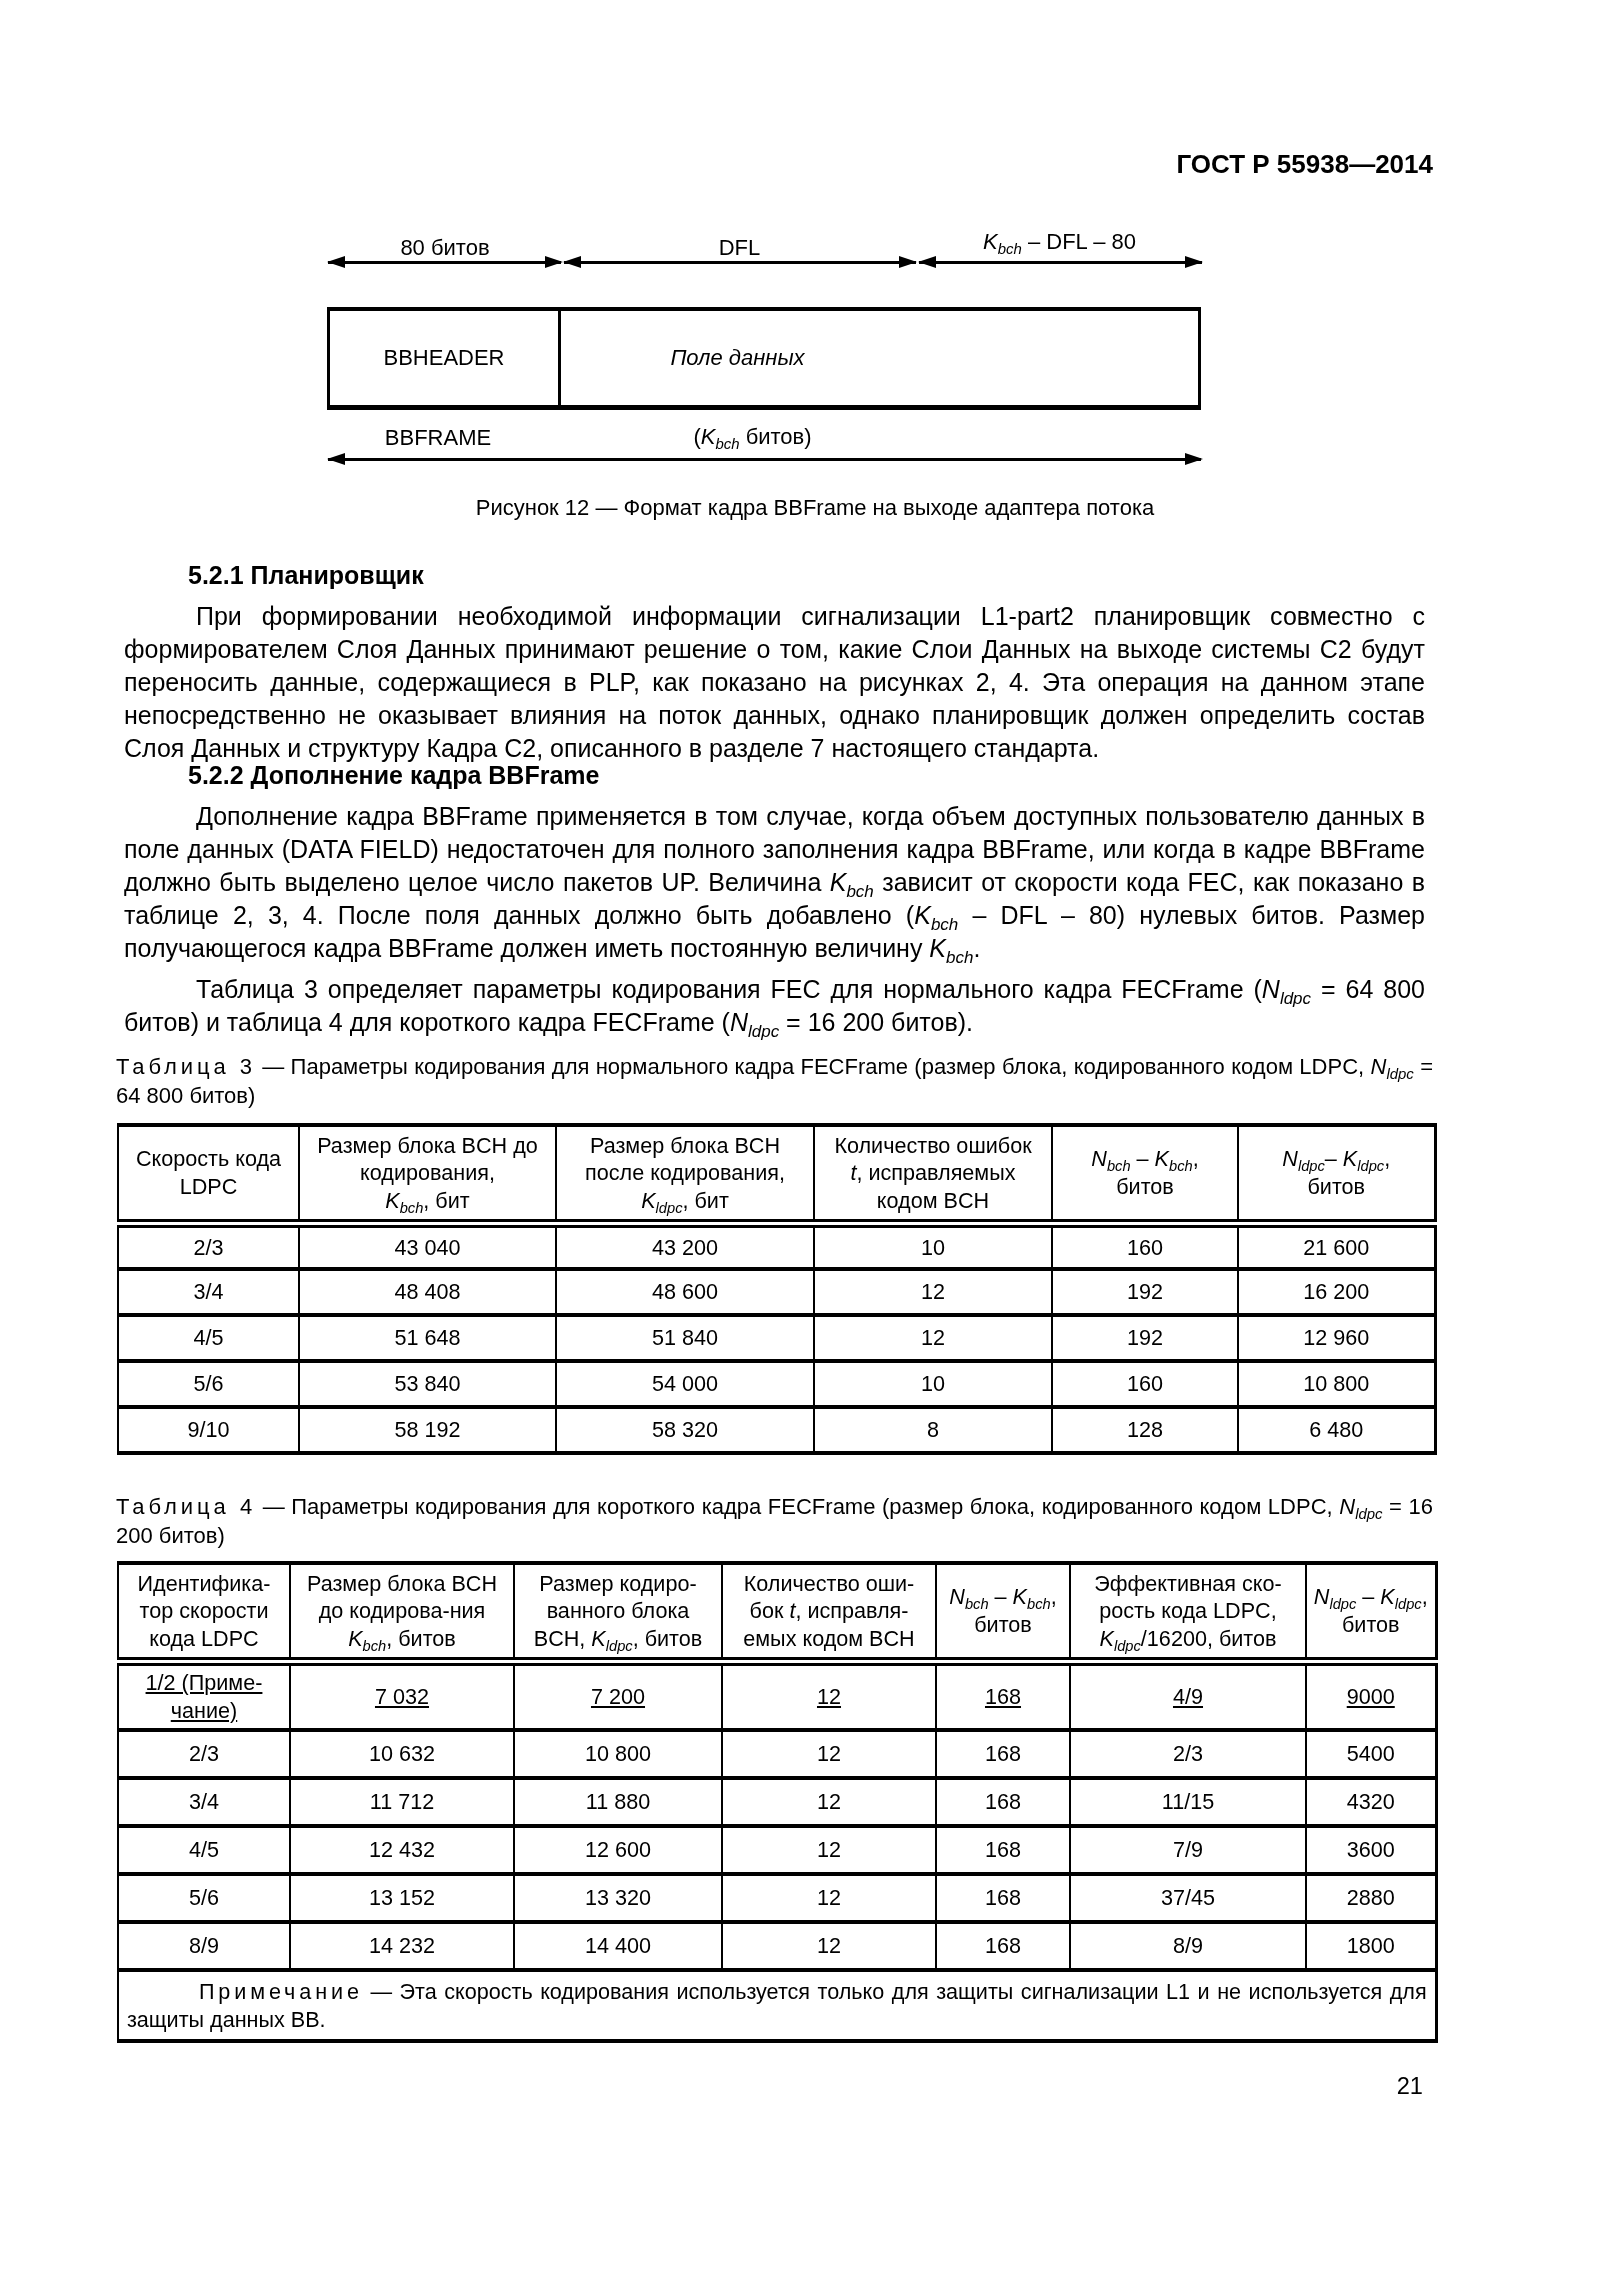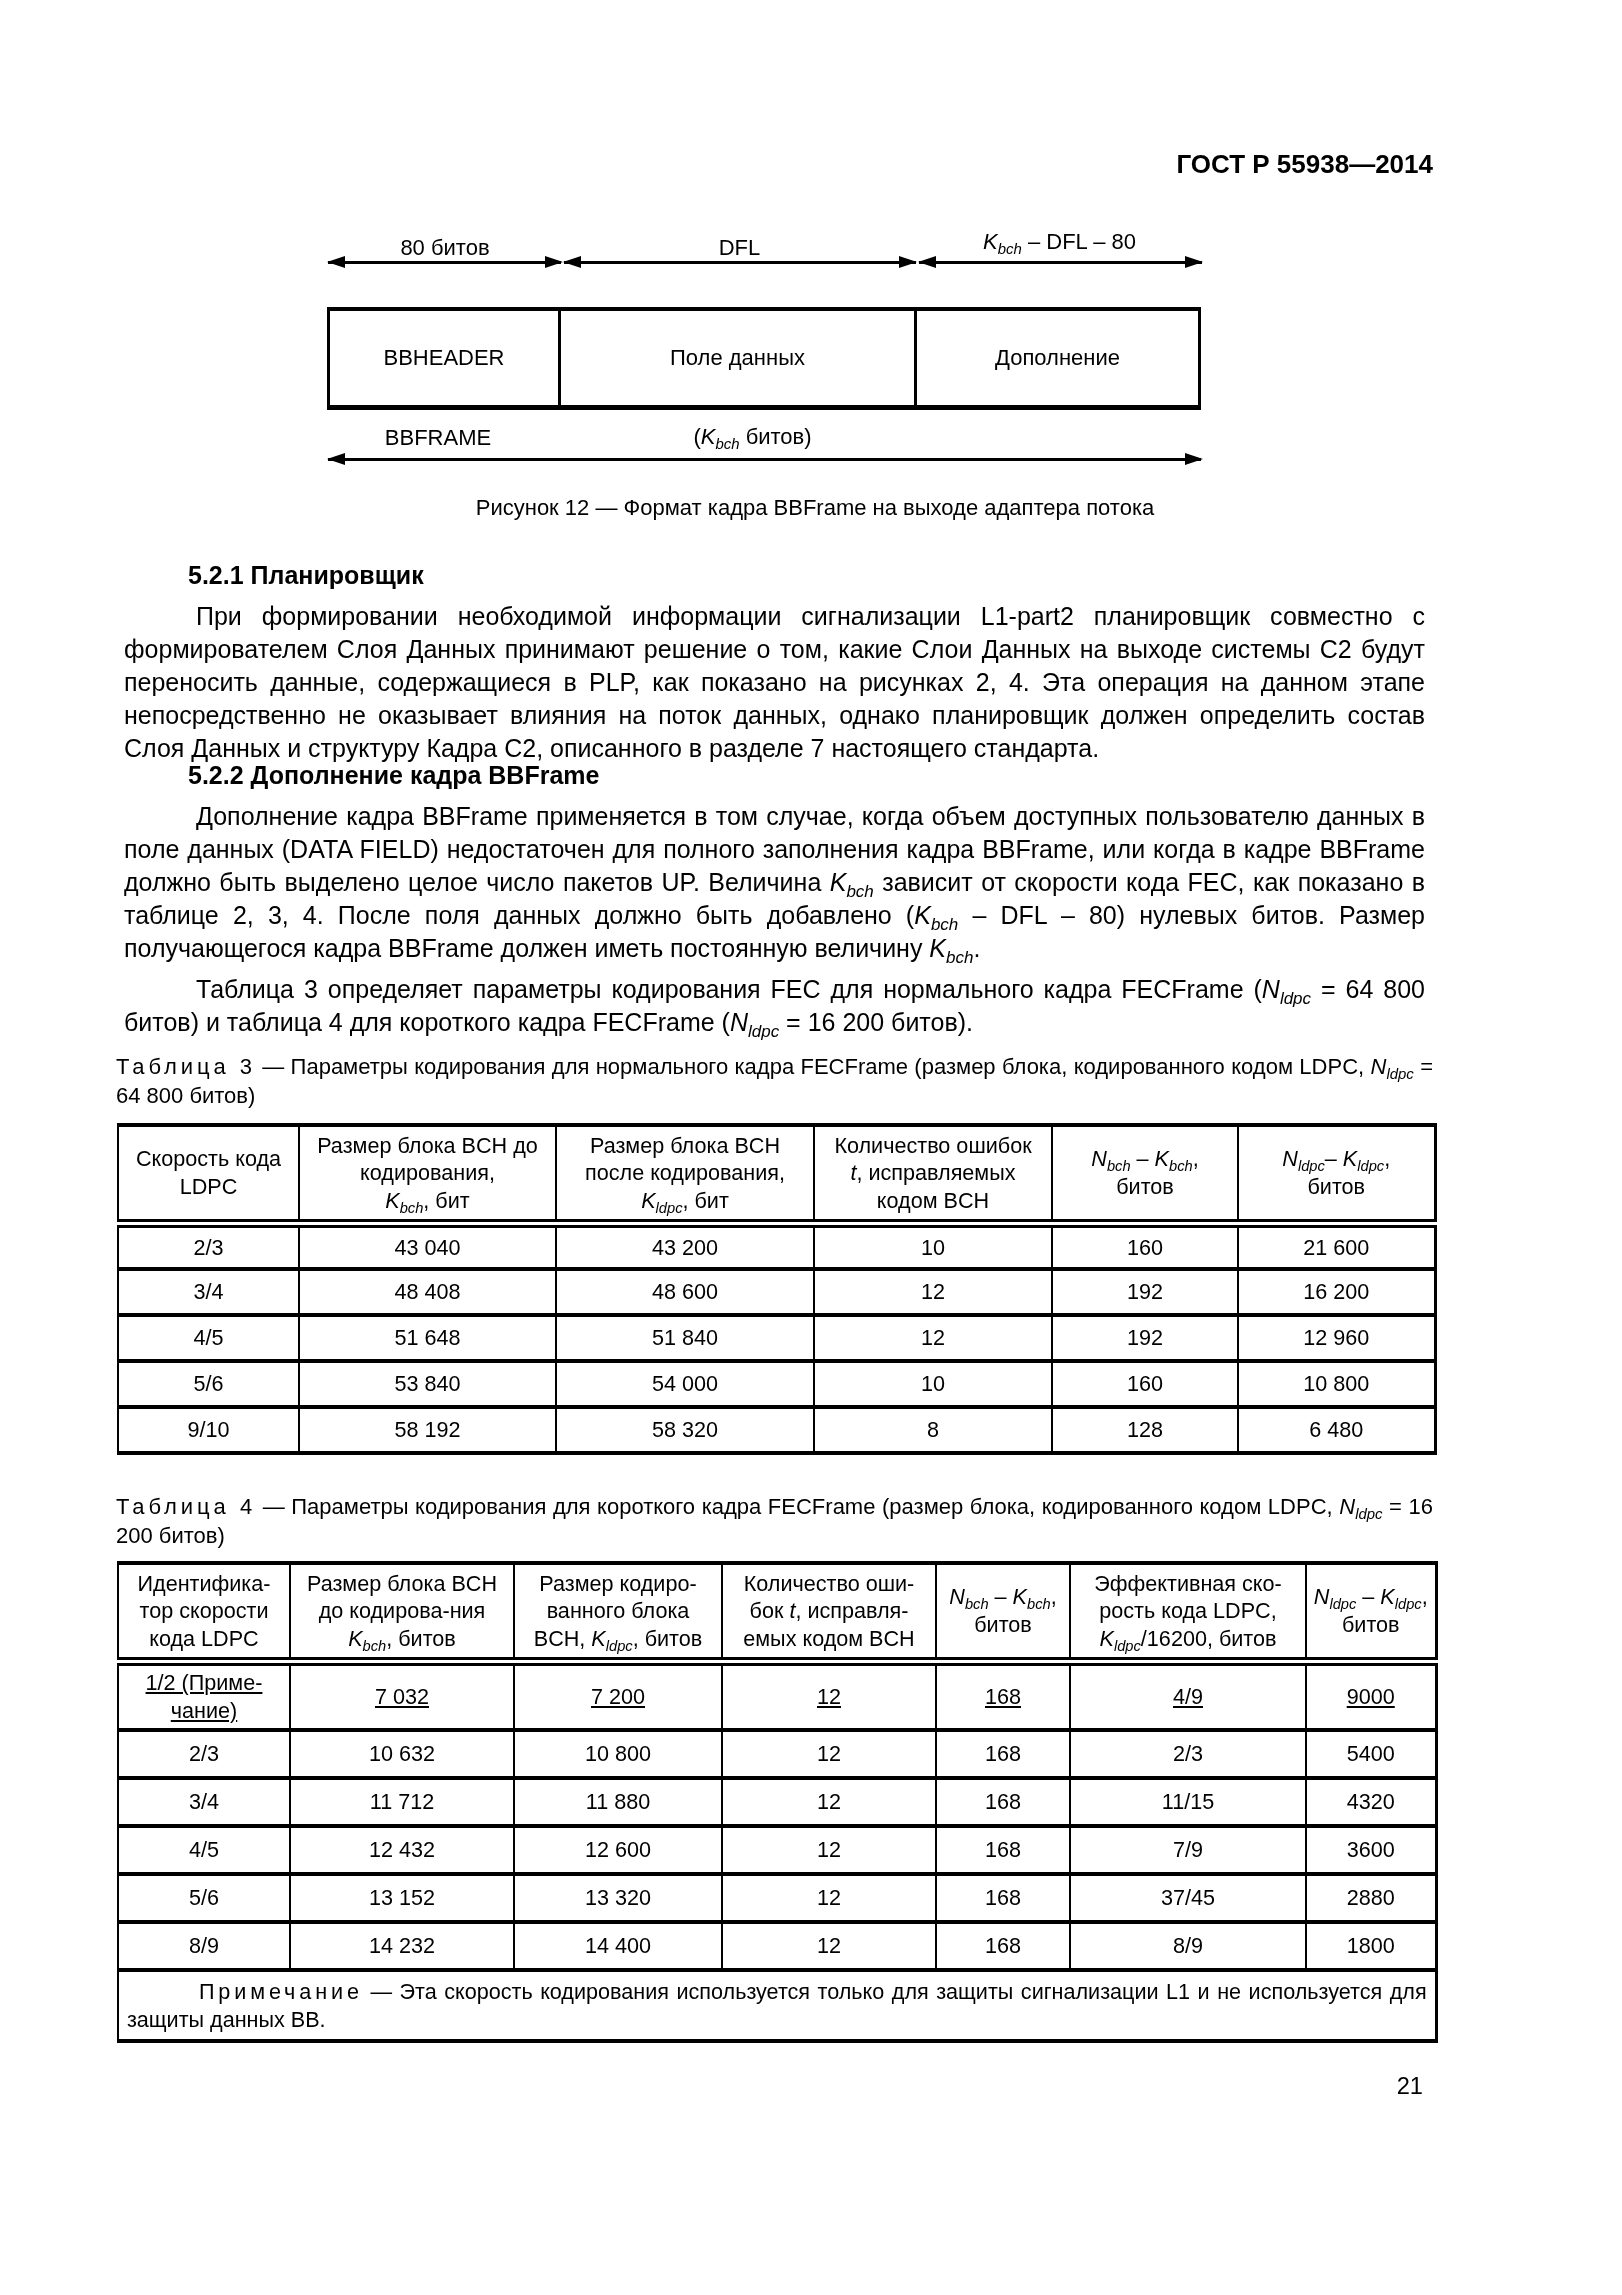--- a/index.html
+++ b/index.html
@@ -53,22 +53,21 @@
   <div class="dg-label" style="left:33px;width:170px;top:13px;">80 битов</div>
   <div class="dg-label" style="left:236px;width:353px;top:13px;">DFL</div>
   <div class="dg-label" style="left:592px;width:281px;top:6.5px;"><span class="ital">K</span><sub class="s">bch</sub><span> – DFL – 80</span></div>
 
   <div class="dg-arrow l r" style="left:1.3px;width:233px;top:39px;"></div>
   <div class="dg-arrow l r" style="left:237px;width:352px;top:39px;"></div>
   <div class="dg-arrow l r" style="left:592px;width:283px;top:39px;"></div>
 
   <div class="dg-box">
     <div class="dg-cell" style="width:228px;">BBHEADER</div>
-    <div class="dg-cell" style="width:353px;">Поле данных</div>
-    <div class="dg-cell" style="flex:1;">Дополнение</div>
+    <div class="dg-cell" style="width:353px;font-style:italic;">Поле данных</div>
   </div>
 
   <div class="dg-label" style="left:26px;width:170px;top:203px;">BBFRAME</div>
   <div class="dg-label" style="left:249px;width:353px;top:202px;"><span>(</span><span class="ital">K</span><sub class="s">bch</sub><span> битов)</span></div>
   <div class="dg-arrow l r" style="left:1.3px;width:873px;top:236px;"></div>
 </div>
 
 <div class="abs fig-caption">Рисунок 12 — Формат кадра BBFrame на выходе адаптера потока</div>
 
 <div class="abs text" style="top:559px;">

